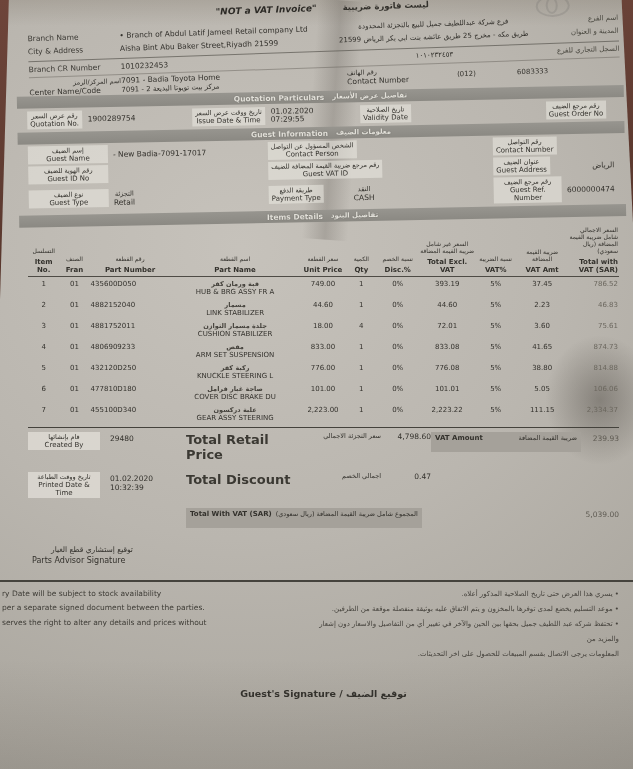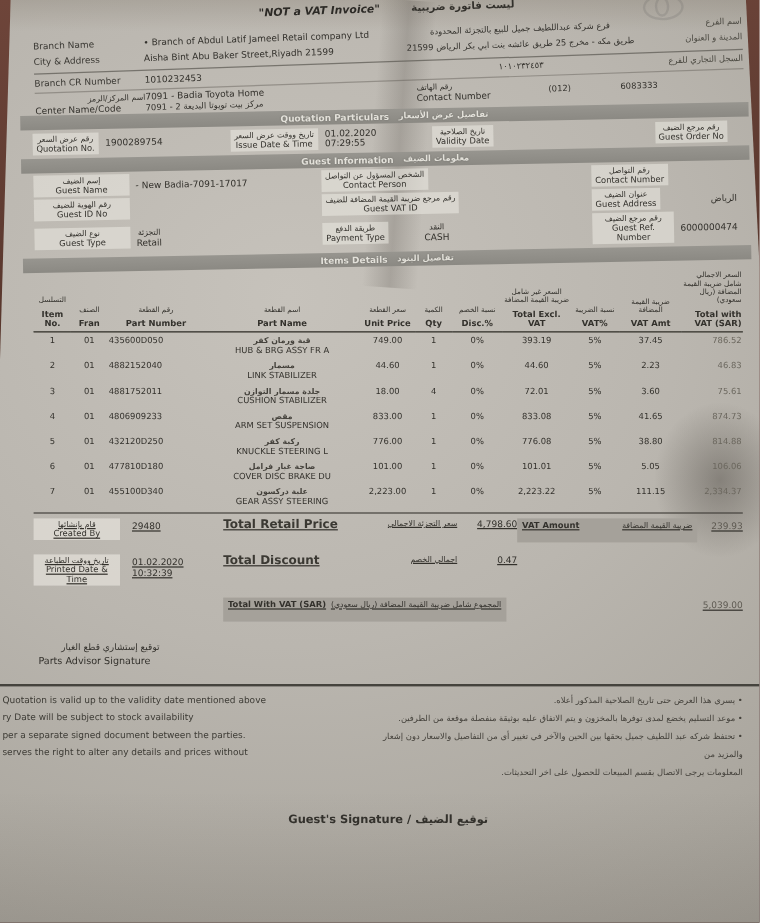--- a/index.html
+++ b/index.html
@@ -66,28 +66,28 @@
   table.items th { vertical-align:bottom; border-bottom:1px solid #4e4b45; padding:1px 1px 2px; }
   table.items th .ar { display:block; font-weight:normal; font-size:6px; direction:rtl; line-height:7px; margin-bottom:4px; }
   table.items th .en { display:block; font-weight:bold; font-size:7px; line-height:8px; }
   table.items td { padding:2.5px 1px; font-size:7px; line-height:8px; vertical-align:top; }
   table.items td .nar { text-align:center; direction:rtl; font-size:6.5px; color:#45423c;font-weight:bold; }
   table.items td .nen { text-align:center; font-size:7px; }
   .c { text-align:center; } .r { text-align:right; }
   td.fade { color:#6b675e; }
 
   .totals { margin-top:3px; border-top:1.5px solid #44423c; padding-top:4px; }
-  .trow { display:flex; align-items:flex-start; margin-bottom:10px;text-decoration:underline; }
+  .trow { display:flex; align-items:flex-start; margin-bottom:10px; }
   .tleft { width:158px; display:flex; align-items:flex-start; }
   .tchip { background:rgba(236,234,227,.6); text-align:center; line-height:8px; padding:1px 4px; }
   .tchip .ar { font-size:6.5px; direction:rtl; display:block; }
   .tchip .en { font-size:7px; display:block; }
   .tlv { font-size:7.5px; padding:2px 0 0 10px; line-height:9px; }
   .tmid { width:245px; display:flex; }
-  .tmid .en { width:105px; font-size:10px; font-weight:bold; color:#3b3933; }
+  .tmid .en { width:105px; font-size:13px; font-weight:bold; color:#3b3933; }
   .tmid .ar { width:90px; text-align:right; direction:rtl; font-size:6.5px; line-height:8px; }
   .tmid .v { width:50px; text-align:right; font-size:7.5px; }
   .tright { flex:1; display:flex; justify-content:space-between; }
   .shadechip { background:#a5a19a; display:flex; gap:4px; padding:2px 4px 10px; min-width:150px; }
   .shadechip .en { font-size:7px; font-weight:bold; }
   .shadechip .ar { text-align:right; direction:rtl; font-size:6.5px; line-height:8px; flex:1; }
   .tright .v { font-size:7.5px; color:#5e5a52; padding-top:2px; }
 
   .psig { margin:16px 0 0 4px; line-height:11px; }
   .psig .ar { font-size:7.5px; direction:rtl; display:block; width:120px; text-align:center; }
@@ -527,21 +527,20 @@
     </div>
 
     <div class="psig">
       <span class="ar">توقيع إستشاري قطع الغيار</span>
       <span class="en">Parts Advisor Signature</span>
     </div>
 
     <div class="terms-rule"></div>
     <div class="terms">
       <div class="en-col">
-        <div>Quotation is valid up to the validity date mentioned above</div>
         <div>ry Date will be subject to stock availability</div>
         <div>per a separate signed document between the parties.</div>
         <div>serves the right to alter any details and prices without</div>
       </div>
       <div class="ar-col">
         <div>• يسري هذا العرض حتى تاريخ الصلاحية المذكور أعلاه.</div>
         <div>• موعد التسليم يخضع لمدى توفرها بالمخزون و يتم الاتفاق عليه بوثيقة منفصلة موقعة من الطرفين.</div>
         <div>• تحتفظ شركه عبد اللطيف جميل بحقها بين الحين والآخر في تغيير أي من التفاصيل والاسعار دون إشعار والمزيد من</div>
         <div>المعلومات يرجى الاتصال بقسم المبيعات للحصول على اخر التحديثات.</div>
       </div>

